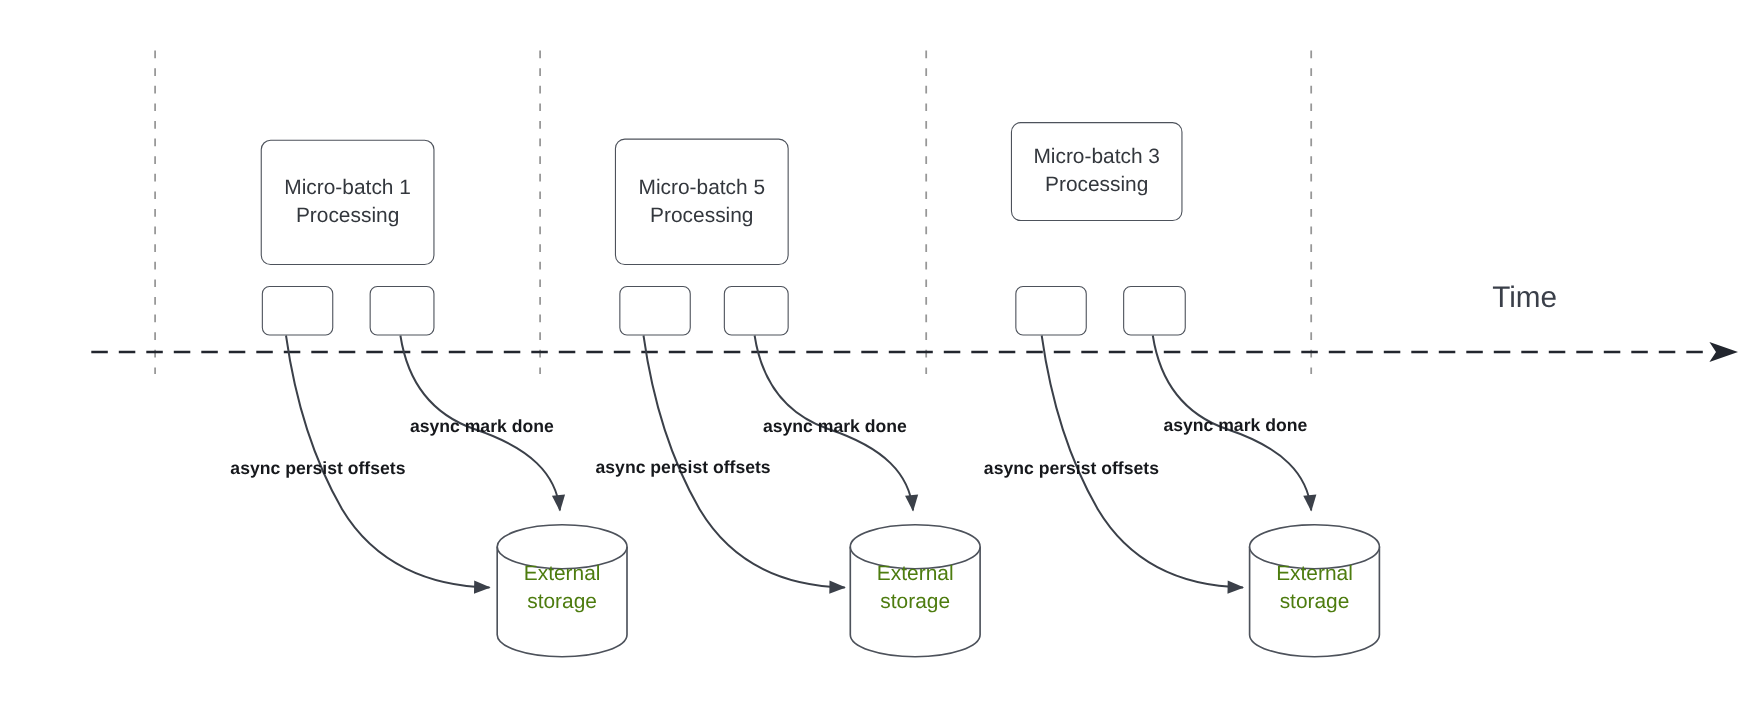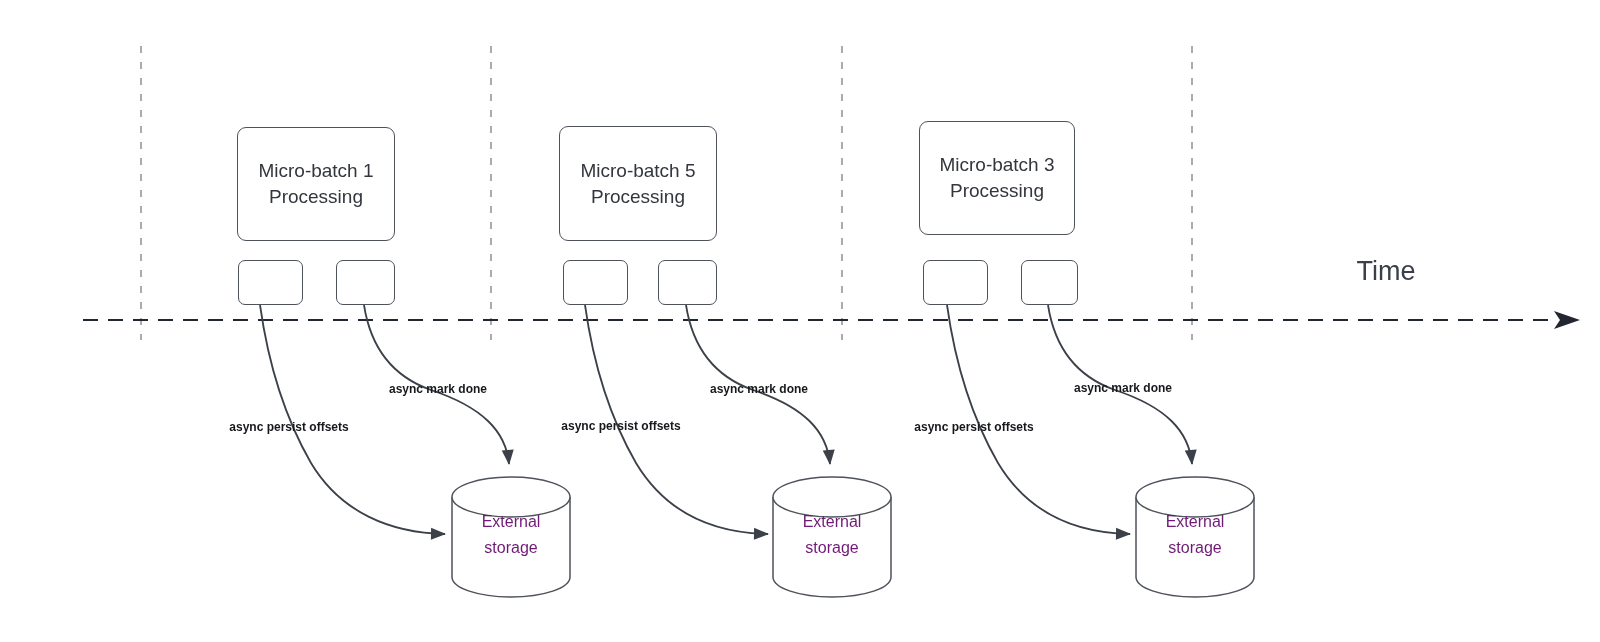--- a/index.html
+++ b/index.html
@@ -13,25 +13,25 @@
     border:1.5px solid #4d525b;border-radius:9px;background:#ffffff;
     display:flex;align-items:center;justify-content:center;text-align:center;
     font-size:19px;line-height:26px;color:#33373d;white-space:pre-line;
   }
   .chip{
     position:absolute;box-sizing:border-box;
     border:1.5px solid #4d525b;border-radius:7px;background:#ffffff;
   }
   .lbl{
     position:absolute;transform:translate(-50%,-50%);
-    font-weight:bold;font-size:12px;color:#16181c;white-space:nowrap;
+    font-weight:bold;font-size:16px;color:#16181c;white-space:nowrap;
   }
   .cyltext{
     position:absolute;transform:translate(-50%,-50%);
-    text-align:center;font-size:16px;line-height:26px;color:#701a75;white-space:pre-line;
+    text-align:center;font-size:19px;line-height:26px;color:#4d7c0f;white-space:pre-line;
   }
   .time-label{
     position:absolute;transform:translate(-50%,-50%);
     font-size:27px;color:#3a3f49;white-space:nowrap;
   }
 </style>
 </head>
 <body>
 
 <div id="canvas">
@@ -89,21 +89,21 @@
     <span>Micro-batch 5
 Processing</span>
   </div>
   <div class="chip" style="left:563px;top:260px;width:65px;height:45px"></div>
   <div class="chip" style="left:658px;top:260px;width:59px;height:45px"></div>
   <div class="lbl" style="left:621px;top:426px">async persist offsets</div>
   <div class="lbl" style="left:759px;top:389px">async mark done</div>
   <div class="cyltext" style="left:832px;top:535px">External
 storage</div>
 
-  <div class="box" style="left:919px;top:121px;width:156px;height:114px">
+  <div class="box" style="left:919px;top:111px;width:156px;height:90px">
     <span>Micro-batch 3
 Processing</span>
   </div>
   <div class="chip" style="left:923px;top:260px;width:65px;height:45px"></div>
   <div class="chip" style="left:1021px;top:260px;width:57px;height:45px"></div>
   <div class="lbl" style="left:974px;top:427px">async persist offsets</div>
   <div class="lbl" style="left:1123px;top:388px">async mark done</div>
   <div class="cyltext" style="left:1195px;top:535px">External
 storage</div>
 

